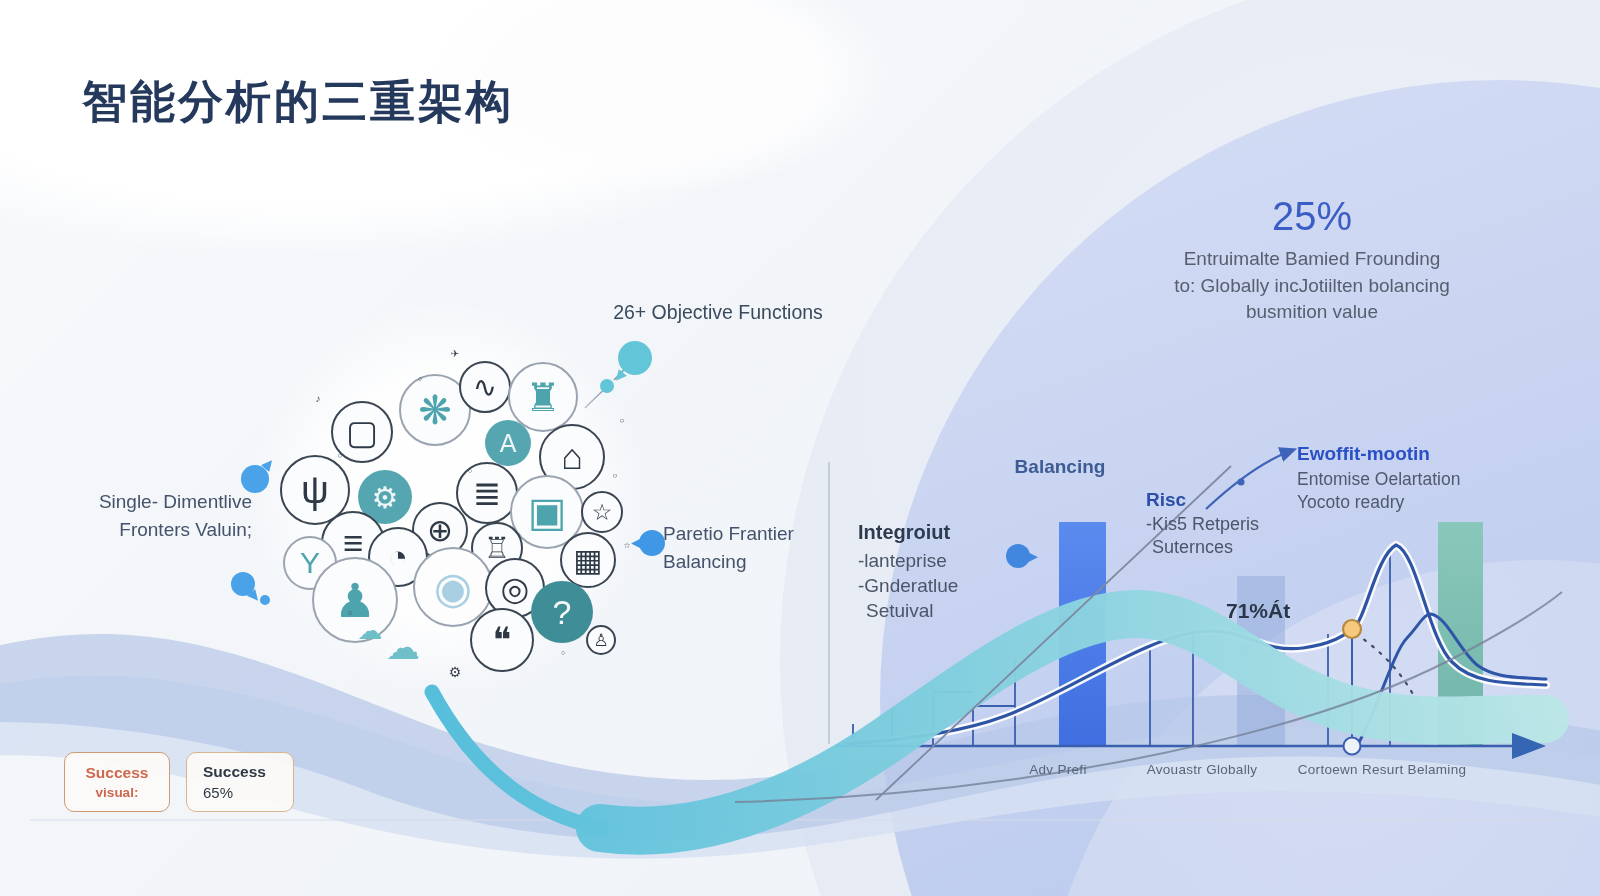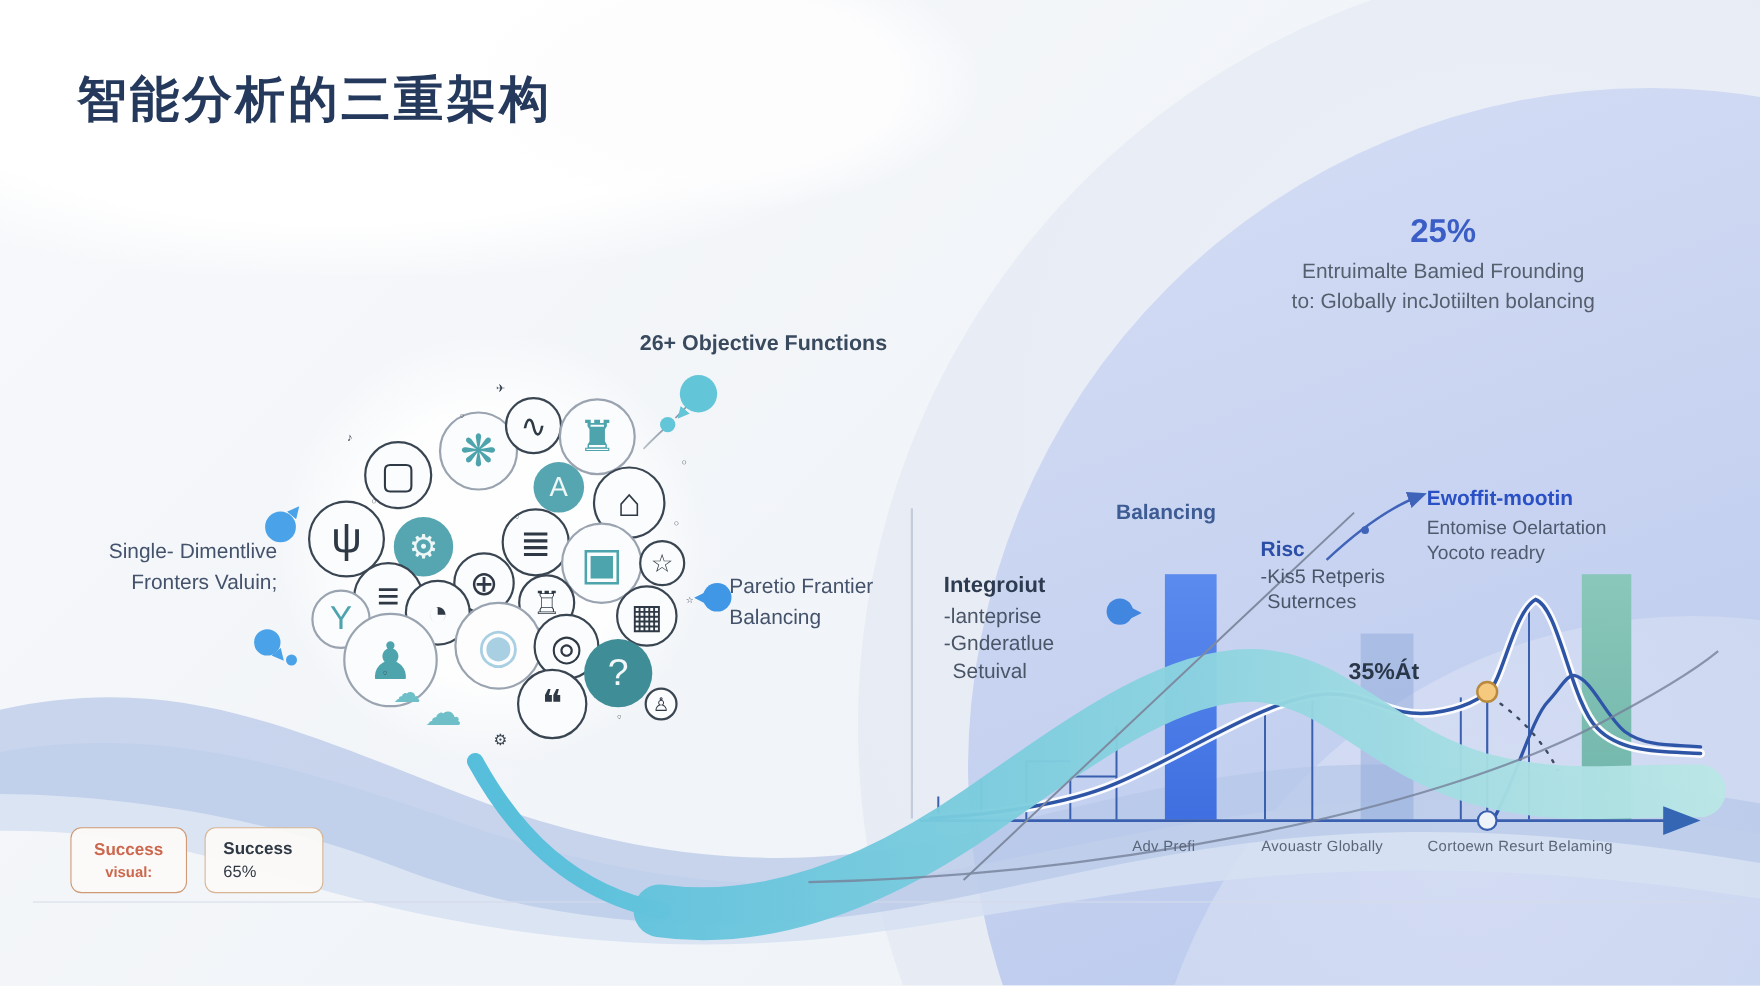--- a/index.html
+++ b/index.html
@@ -17,34 +17,34 @@
   
   .cloud{left:-60px;top:-70px;width:880px;height:320px;
          background:radial-gradient(ellipse at 42% 45%,#ffffff 52%,rgba(255,255,255,0) 74%);}
   .cloud2{left:430px;top:-40px;width:460px;height:230px;border-radius:50%;
           background:radial-gradient(ellipse at 50% 50%,#fdfdfe 48%,rgba(255,255,255,0) 72%);}
   
   .title{left:66px;top:56px;font-size:45px;font-weight:700;color:#24395b;letter-spacing:3px;
          font-family:"DejaVu Sans","Liberation Sans",sans-serif;}
   
   .lbl{color:#44536b;font-size:19px;line-height:28px;}
-  .objective{left:536px;top:301px;width:316px;text-align:center;color:#3a4a5e;font-size:19.5px;font-weight:bold;}
+  .objective{left:560px;top:301px;width:316px;text-align:center;color:#3a4a5e;font-size:19.5px;}
   .single{left:28px;top:488px;width:224px;text-align:right;}
   .pareto{left:663px;top:520px;text-align:left;}
   .integ-head{font-weight:700;font-size:20px;color:#2d3b50;margin-bottom:3px;}
   .integ{left:858px;top:520px;font-size:19px;line-height:25px;color:#4a5668;}
   .profit{left:952px;top:453px;width:216px;text-align:center;color:#3d5c94;font-weight:600;font-size:19px;line-height:28px;}
   .risk{left:1146px;top:488px;font-size:18px;line-height:23px;color:#4a5668;}
   .risk-head{font-weight:700;font-size:19px;color:#2b4fa8;margin-bottom:2px;}
   .ewoffit{left:1297px;top:442px;font-size:17.5px;line-height:23px;color:#4e5a6e;}
   .ewoffit-head{font-weight:700;font-size:19px;color:#2a50c6;margin-bottom:3px;}
   .annotation{left:1226px;top:599px;font-size:21px;font-weight:700;color:#2a3749;}
   
   .stat{left:1112px;top:194px;width:400px;text-align:center;}
-  .stat-value{font-size:30px;font-weight:700;color:#3a5ec6;margin-bottom:7px;}
+  .stat-value{font-size:40px;font-weight:400;color:#3a5ec6;margin-bottom:7px;}
   .stat-line{font-size:19px;line-height:26.5px;color:#565f6e;}
   
   .axis-lbl{top:762px;font-size:13.5px;color:#5a6578;text-align:center;letter-spacing:.3px;}
   
   .badge{top:752px;height:60px;border-radius:10px;background:rgba(253,251,247,.9);
          display:flex;flex-direction:column;justify-content:center;box-sizing:border-box;}
   .badge1{left:64px;width:106px;border:1.6px solid #cf9a74;align-items:center;}
   .badge1 .b1{font-size:15.5px;font-weight:700;color:#cc684e;}
   .badge1 .b2{font-size:13.5px;font-weight:700;color:#cc684e;margin-top:3px;}
   .badge2{left:186px;width:108px;border:1.6px solid #d8b592;padding-left:16px;align-items:flex-start;}
@@ -85,21 +85,21 @@
 
   <svg width="1600" height="896" viewBox="0 0 1600 896">
     <path fill="#d6e0f2" opacity="0.85" d="M -20,688 C 140,652 280,700 430,752 C 580,803 720,818 870,790 C 1030,760 1180,720 1340,728 C 1450,733 1550,748 1620,762 L 1620,820 C 1470,796 1330,786 1190,794 C 1030,803 900,836 760,852 C 580,872 400,844 250,796 C 150,764 60,752 -20,756 Z"></path>
     <path fill="#b7c7e7" opacity="0.72" d="M -20,650 C 150,606 260,660 420,722 C 560,776 700,796 840,766 C 990,734 1120,688 1290,696 C 1420,702 1520,716 1620,734 L 1620,788 C 1480,764 1360,752 1230,758 C 1080,765 960,800 830,824 C 660,854 500,842 360,788 C 240,742 100,720 -20,722 Z"></path>
     <line x1="30" y1="820" x2="1580" y2="820" stroke="#d5dbe8" stroke-width="1.5" opacity="0.7"></line>
     <path d="M 585,408 C 594,399 600,393 606,388 M 614,380 C 620,374 626,368 631,362" fill="none" stroke="#8a97a6" stroke-width="1.6"></path>
   </svg>
 
   <div class="abs cloud"></div>
   <div class="abs cloud2"></div>
-  <h1 class="abs title" style="margin:4px">智能分析的三重架构</h1>
+  <h1 class="abs title" style="margin:16px">智能分析的三重架构</h1>
 
   <div class="abs ball-glow"></div>
   <div class="abs ball" id="ball">
       <div class="ball-icon v-o" style="left: 68px; top: 88px; height: 62px; width: 62px; font-size: 34px;">▢</div>
       <div class="ball-icon v-go" style="left: 136px; top: 61px; height: 72px; width: 72px; font-size: 40px;">❋</div>
       <div class="ball-icon v-o" style="left: 196px; top: 48px; height: 52px; width: 52px; font-size: 29px;">∿</div>
       <div class="ball-icon v-go" style="left: 245px; top: 49px; height: 70px; width: 70px; font-size: 39px;">♜</div>
       <div class="ball-icon v-o" style="left: 17px; top: 142px; height: 70px; width: 70px; font-size: 39px;">ψ</div>
       <div class="ball-icon v-t" style="left: 95px; top: 157px; height: 54px; width: 54px; font-size: 30px;">⚙</div>
       <div class="ball-icon v-t" style="left: 222px; top: 107px; height: 46px; width: 46px; font-size: 25px;">A</div>
@@ -194,20 +194,21 @@
 
     <polygon points="1512,733 1546,746 1512,759" fill="#3566b4"></polygon>
     <circle cx="1352" cy="746" r="8.5" fill="#eef2f9" stroke="#3a5fae" stroke-width="2"></circle>
     <circle cx="1352" cy="629" r="9" fill="#f5c97e" stroke="#b98a3e" stroke-width="2.2"></circle>
   </svg>
 
   <div class="abs stat">
     <div class="stat-value">25%</div>
     <div class="stat-line">Entruimalte Bamied Frounding</div>
     <div class="stat-line">to: Globally incJotiilten bolancing</div>
+    <div class="stat-line">busmition value</div>
   </div>
 
   <div class="abs objective">26+ Objective Functions</div>
 
   <div class="abs lbl single">
     <div>Single- Dimentlive</div>
     <div>Fronters Valuin;</div>
   </div>
 
   <div class="abs lbl pareto">
@@ -231,21 +232,21 @@
     <div>-Kis5 Retperis</div>
     <div style="padding-left:6px">Suternces</div>
   </div>
 
   <div class="abs ewoffit">
     <div class="ewoffit-head">Ewoffit-mootin</div>
     <div>Entomise Oelartation</div>
     <div>Yocoto readry</div>
   </div>
 
-  <div class="abs annotation">35%Át</div>
+  <div class="abs annotation">71%Át</div>
 
   <div class="abs axis-lbl" style="left:988px;width:140px">Adv Prefi</div>
   <div class="abs axis-lbl" style="left:1112px;width:180px">Avouastr Globally</div>
   <div class="abs axis-lbl" style="left:1272px;width:220px">Cortoewn Resurt Belaming</div>
 
   <div class="abs badge badge1">
     <div class="b1">Success</div>
     <div class="b2">visual:</div>
   </div>
   <div class="abs badge badge2">

